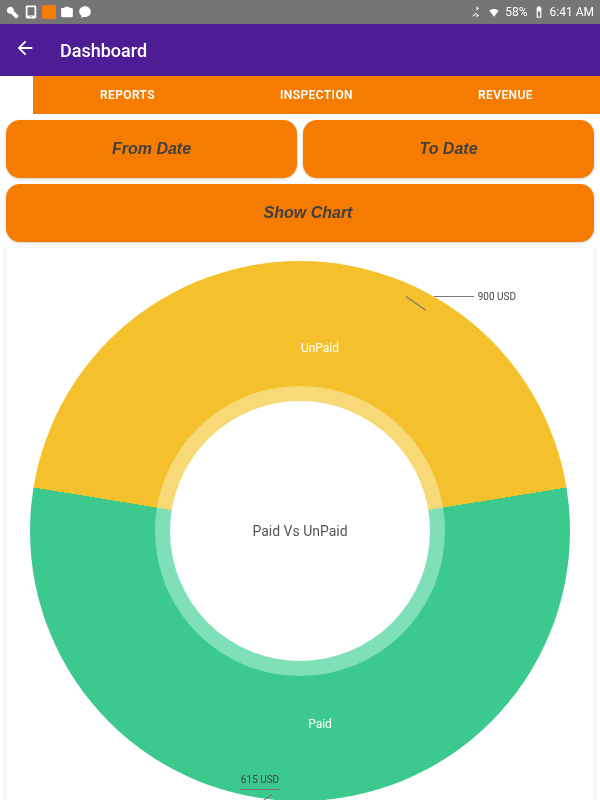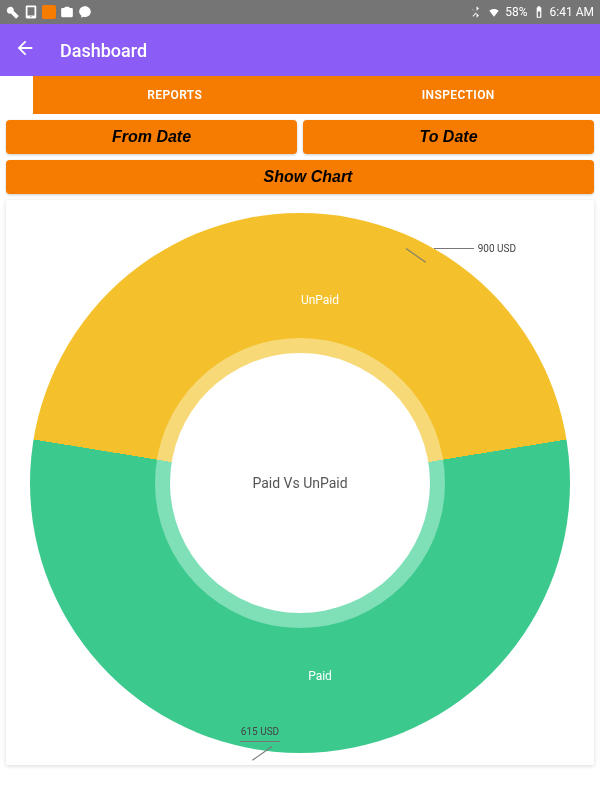--- a/index.html
+++ b/index.html
@@ -25,21 +25,21 @@
   }
   .status-left { display: flex; align-items: center; gap: 4px; }
   .status-right { display: flex; align-items: flex-end; gap: 4px; }
   .status-icon { width: 14px; height: 14px; display: inline-flex; align-items: center; justify-content: center; }
   .status-icon.orange { background: #f57c00; border-radius: 2px; font-size: 8px; }
   .status-icon svg { width: 14px; height: 14px; fill: #ffffff; }
 
   
   .app-bar {
     height: 52px;
-    background: #8b5cf6;
+    background: #4c1d95;
     color: #ffffff;
     display: flex;
     align-items: center;
     padding: 12px 14px;
     gap: 24px;
   }
   .back-arrow svg { width: 22px; height: 22px; fill: #fff; }
   .app-title { font-size: 18px; font-weight: 500; }
 
   
@@ -60,30 +60,30 @@
   
   .btn-row {
     display: flex;
     gap: 6px;
     padding: 6px 6px 3px 6px;
     background: #fff;
   }
   .btn {
     flex: 1;
     background: #f57c00;
-    color: #000000;
-    height: 34px;
+    color: #404040;
+    height: 58px;
     display: flex;
     align-items: center;
     justify-content: center;
     font-size: 16px;
     font-weight: 600;
     font-style: italic;
     border: none;
-    border-radius: 4px;
+    border-radius: 14px;
     box-shadow: 0 1px 3px rgba(0,0,0,0.2);
     cursor: pointer;
   }
   .btn-full {
     margin: 3px 6px 6px 6px;
   }
   .btn-full .btn { width: 100%; padding-left: 16px; }
 
   
   .chart-card {
@@ -210,20 +210,21 @@
     <svg viewBox="0 0 24 24">
         <path d="M20 11H7.8l5.6-5.6L12 4l-8 8 8 8 1.4-1.4L7.8 13H20z"></path>
       </svg>
   </span>
   <span class="app-title">Dashboard</span>
 </div>
 
 <div class="tabs">
   <div class="tab">REPORTS</div>
   <div class="tab">INSPECTION</div>
+  <div class="tab">REVENUE</div>
 </div>
 
 <div class="btn-row">
   <button class="btn">From Date</button>
   <button class="btn">To Date</button>
 </div>
 <div class="btn-full">
   <button class="btn">Show Chart</button>
 </div>
 

